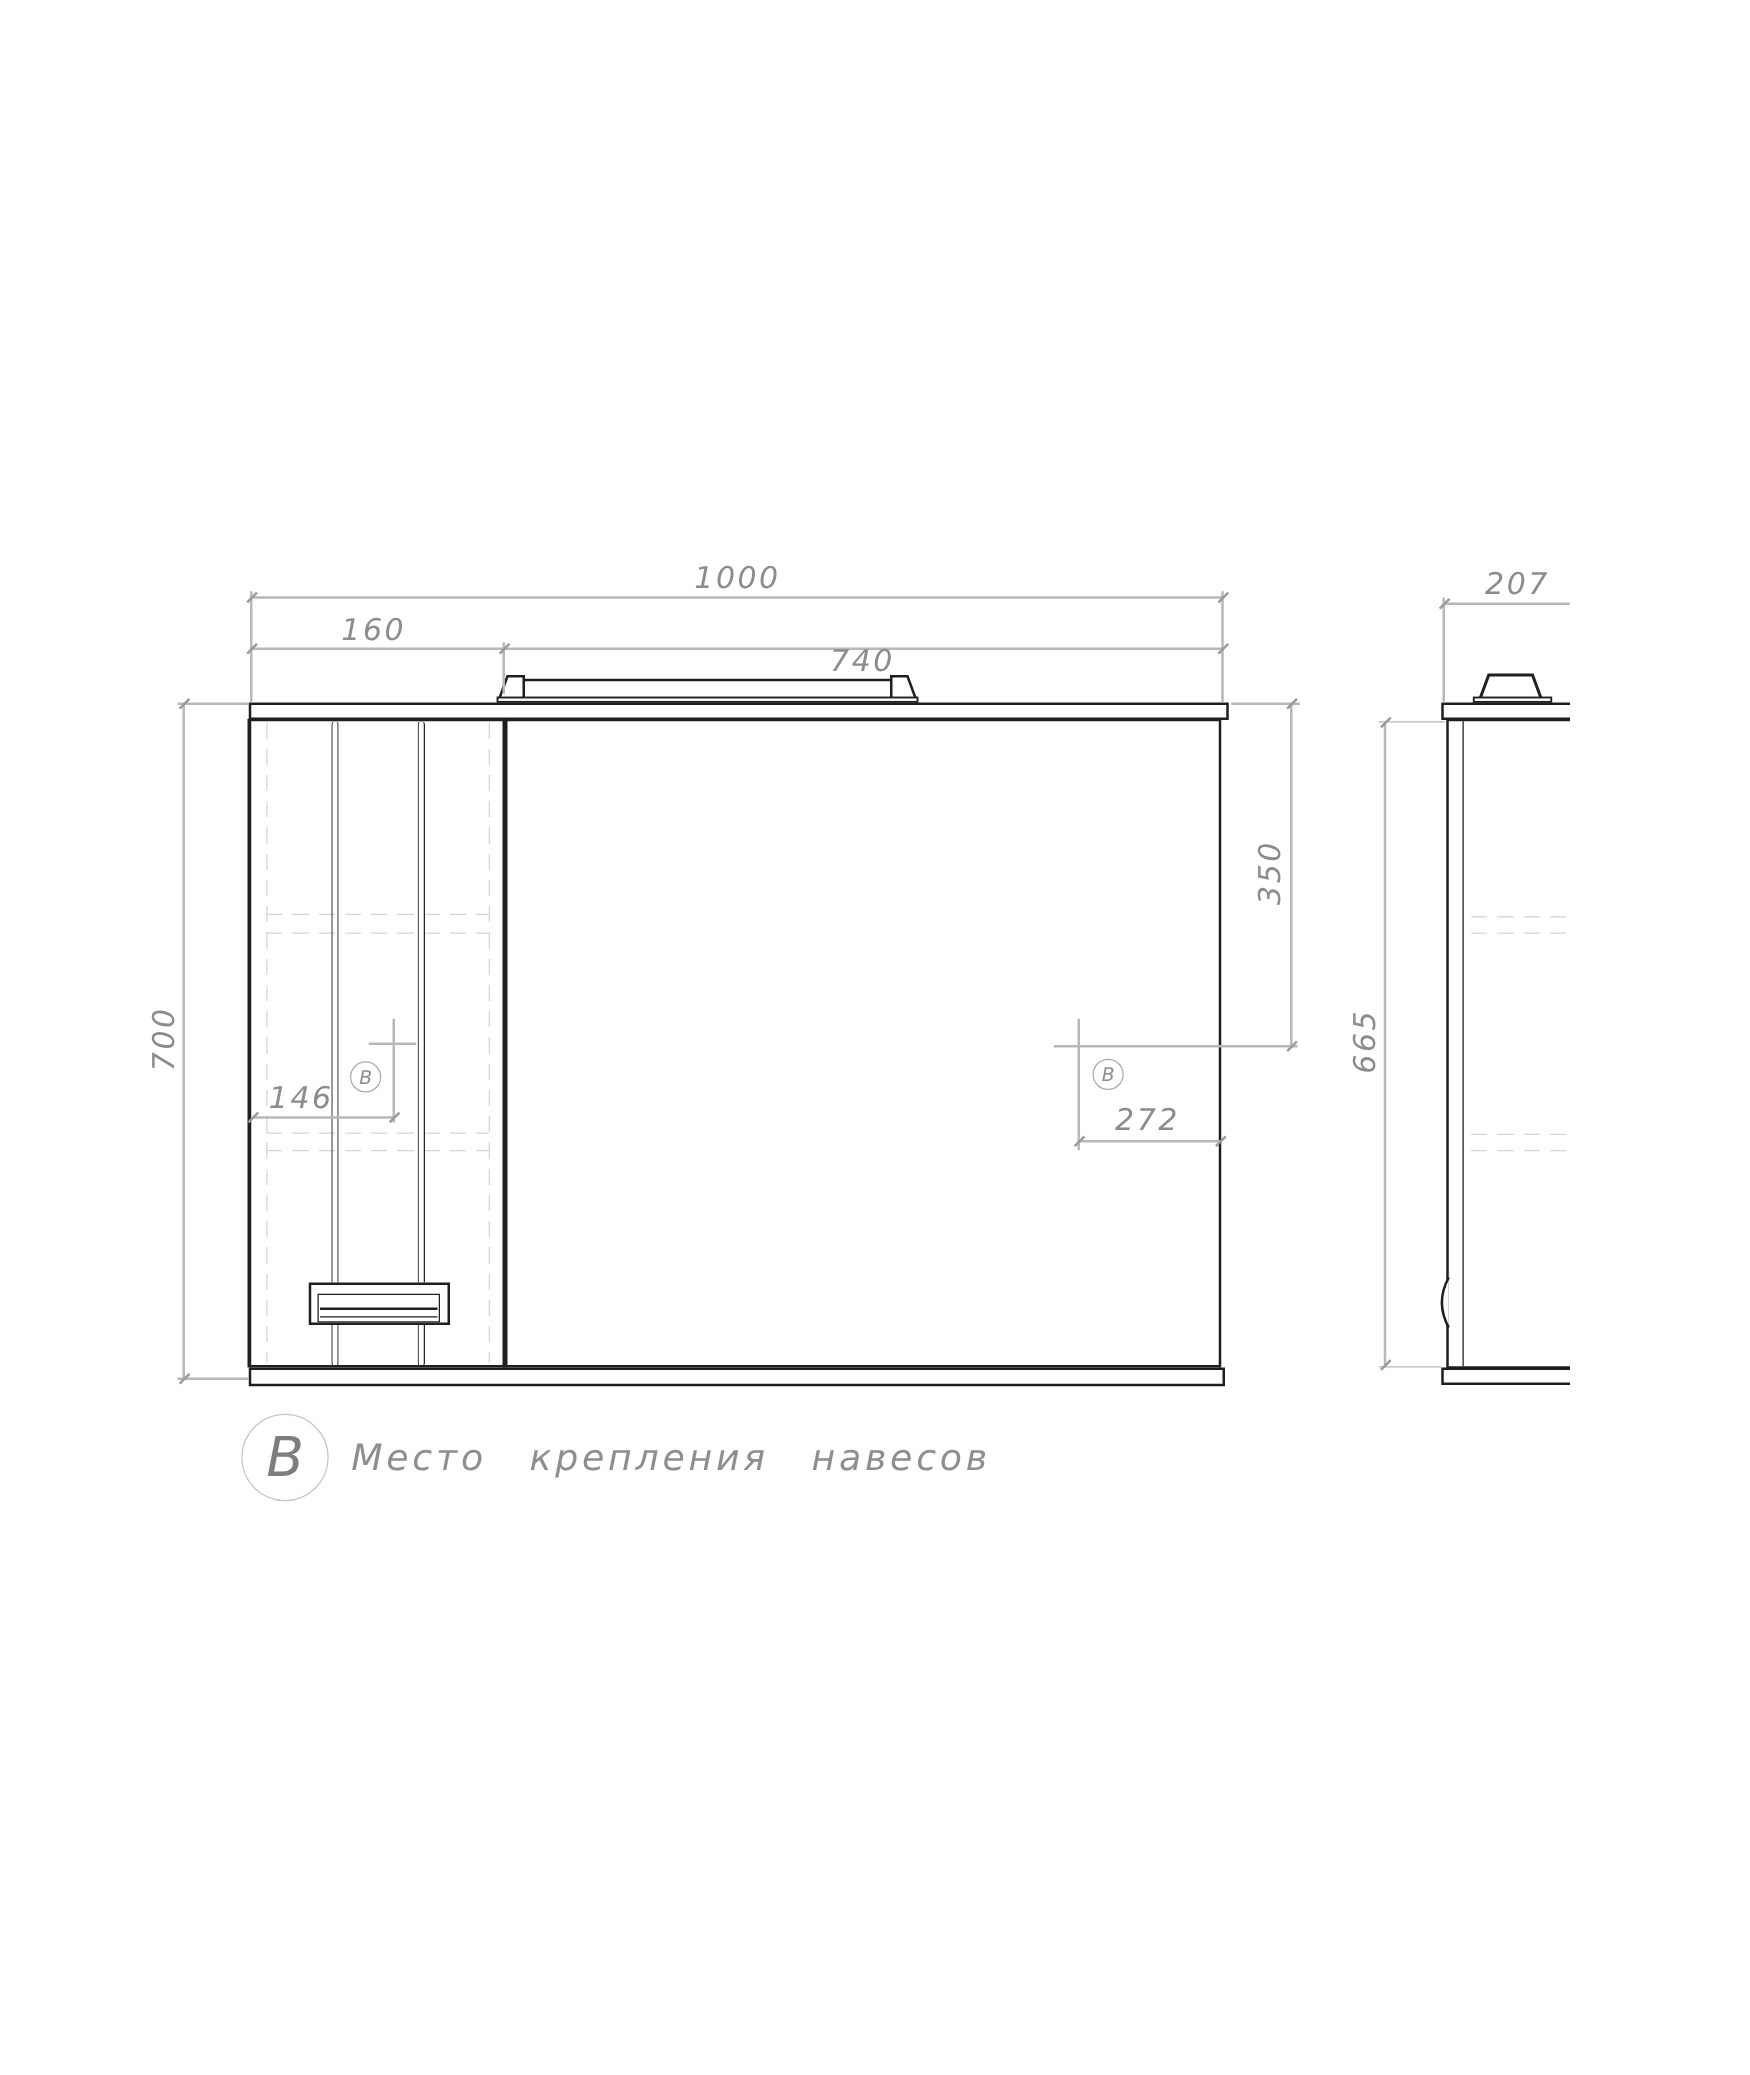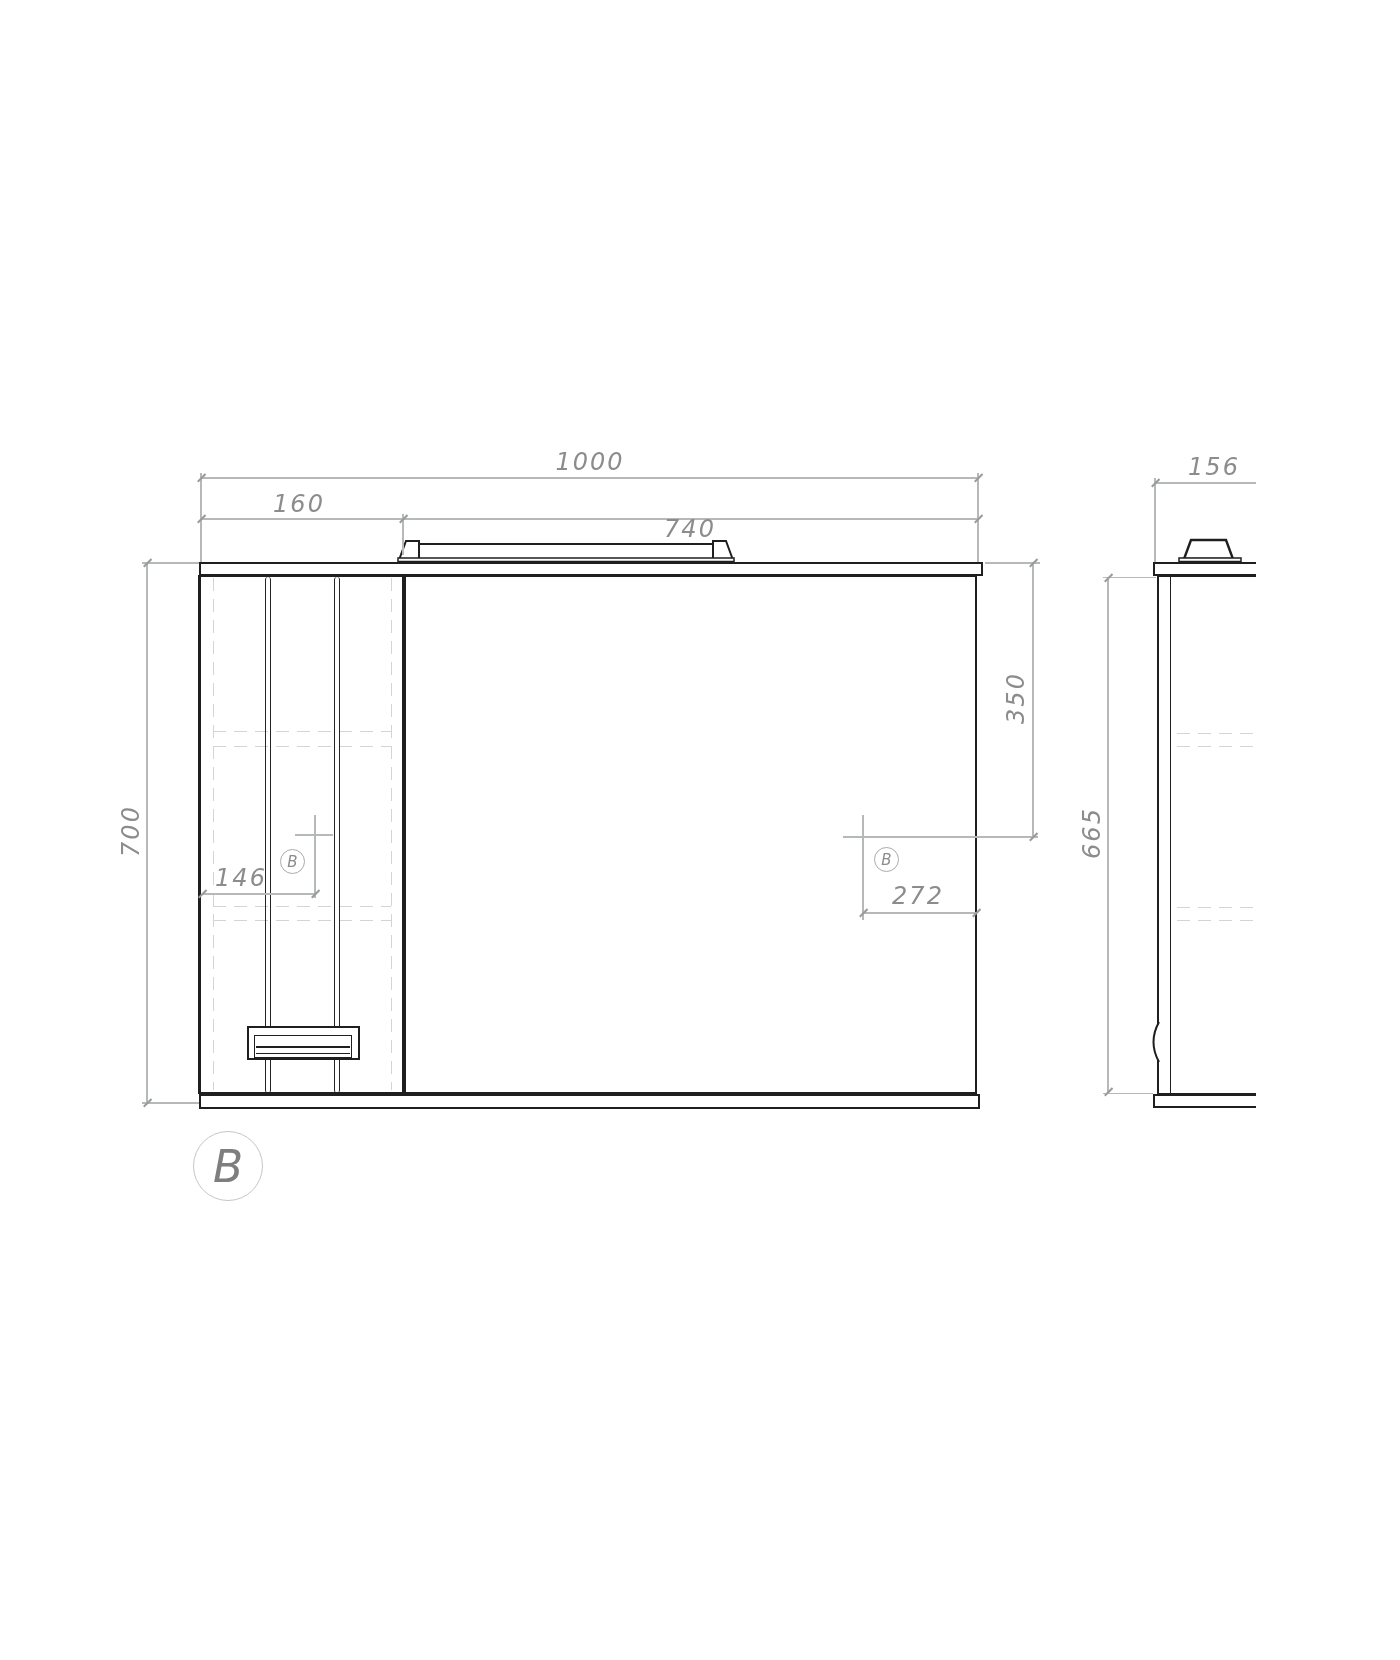--- a/index.html
+++ b/index.html
@@ -135,27 +135,28 @@
   <div class="tk" style="left:1102.5px; top:577.2px;"></div>
   <div class="tk" style="left:1102.5px; top:1091.2px;"></div>
 
   <div class="dtxt" style="left:530px; top:448px;">1000</div>
   <div class="dtxt" style="left:239px; top:490px;">160</div>
   <div class="dtxt" style="left:630px; top:515px;">740</div>
   <div class="dtxt rot" style="left:71px; top:817px;">700</div>
   <div class="dtxt rot" style="left:956px; top:684px;">350</div>
   <div class="dtxt" style="left:181px; top:864px;text-align:center;">146</div>
   <div class="dtxt" style="left:858px; top:882px;">272</div>
-  <div class="dtxt" style="left:1154px; top:453px;">156</div>
+  <div class="dtxt" style="left:1154px; top:453px;">207</div>
   <div class="dtxt rot" style="left:1032px; top:819px;">665</div>
 
   <div class="bmk" style="left:280px; top:849px;">
     <span>B</span>
   </div>
   <div class="bmk" style="left:874px; top:847px;">
     <span>B</span>
   </div>
 
   <div class="legend-circle">
     <span>B</span>
   </div>
+  <div class="legend-text">Место крепления навесов</div>
 
 </div>
 
 </body></html>

